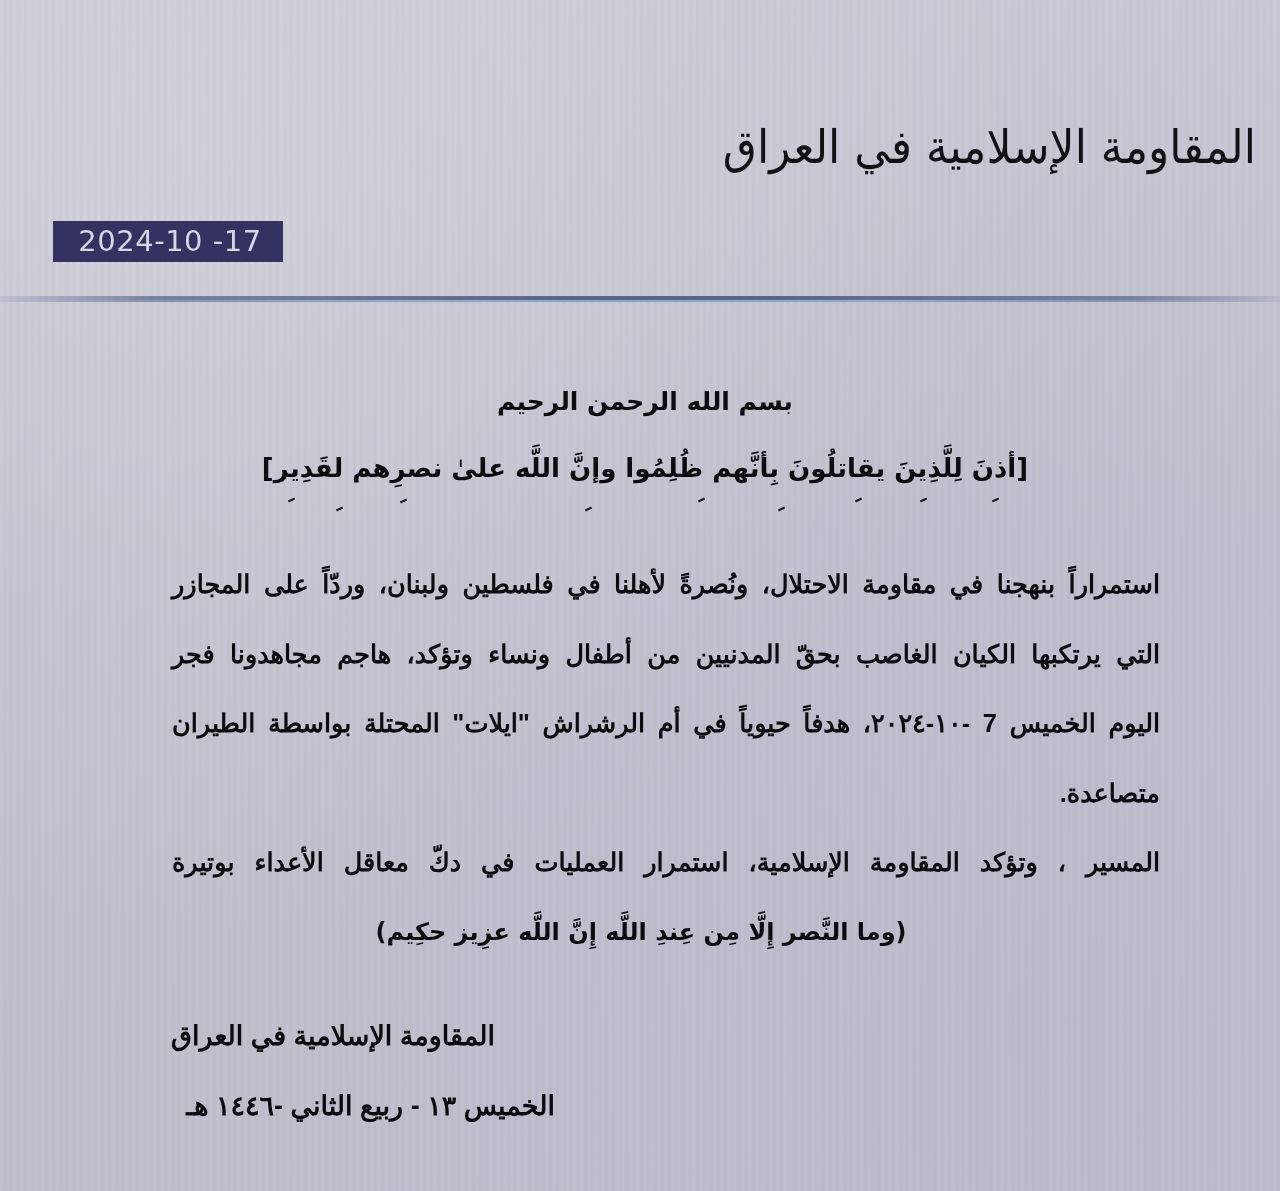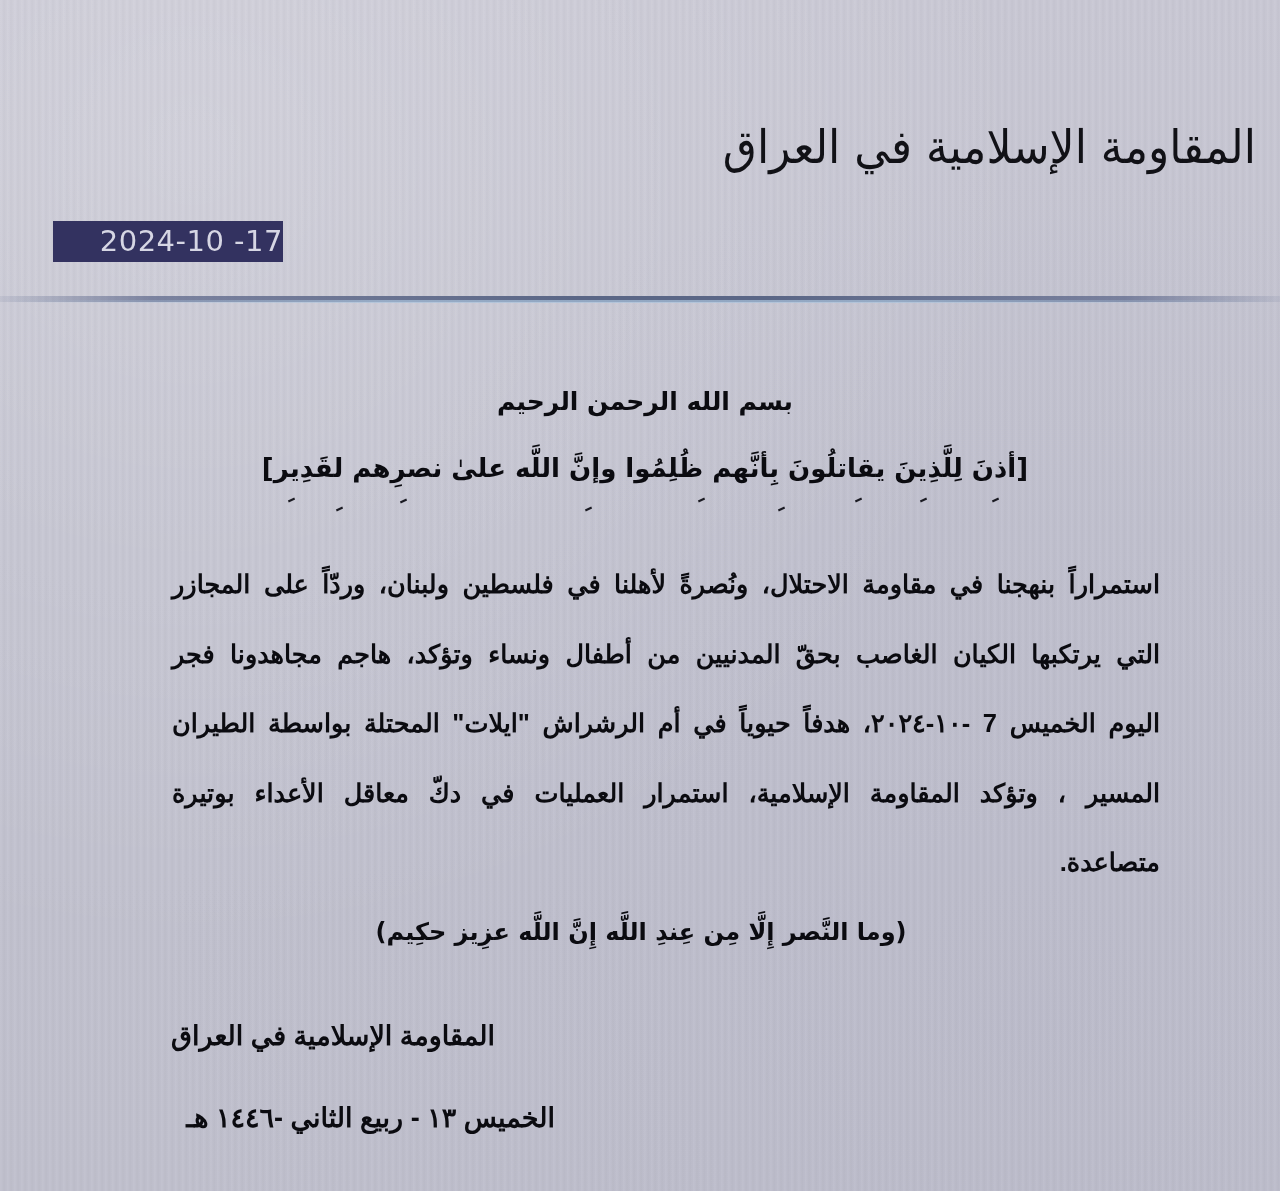--- a/index.html
+++ b/index.html
@@ -46,21 +46,21 @@
       position: absolute;
       left: 53px;
       top: 221px;
       width: 230px;
       height: 41px;
       background: #333260;
       color: #d6d6e4;
       font-family: "DejaVu Sans", sans-serif;
       font-size: 29px;
       line-height: 41px;
-      text-align: right;
+      text-align: center;
       letter-spacing: 0.5px;
       box-sizing: border-box;
       padding-left: 4px;
     }
 
     
     .separator {
       position: absolute;
       left: 0;
       top: 296px;
@@ -182,21 +182,20 @@
       top: 1014px;
       width: 435px;
       font-size: 27px;
       line-height: 44px;
     }
     .signature.hijri {
       top: 1084px;
       width: 495px;
       font-size: 27px;
       line-height: 44px;
-      margin-top: 12px;
     }
   </style>
 </head>
 <body>
 
 <div>
 
   <div class="logo">المقاومة الإسلامية في العراق</div>
 
   <div class="date-badge">2024-10 -17</div>
@@ -215,22 +214,22 @@
     <span style="left: 498px; top: 11px;"></span>
     <span style="left: 575px; top: 2px;"></span>
     <span style="left: 640px; top: 2px;"></span>
     <span style="left: 712px; top: 2px;"></span>
   </div>
 
   <div class="body-text">
     <span class="body-line">استمراراً بنهجنا في مقاومة الاحتلال، ونُصرةً لأهلنا في فلسطين ولبنان، وردّاً على المجازر</span>
     <span class="body-line">التي يرتكبها الكيان الغاصب بحقّ المدنيين من أطفال ونساء وتؤكد، هاجم مجاهدونا فجر</span>
     <span class="body-line">اليوم الخميس 7 -١٠-٢٠٢٤، هدفاً حيوياً في أم الرشراش "ايلات" المحتلة بواسطة الطيران</span>
+    <span class="body-line last">متصاعدة.</span>
     <span class="body-line">المسير ، وتؤكد المقاومة الإسلامية، استمرار العمليات في دكّ معاقل الأعداء بوتيرة</span>
-    <span class="body-line last">متصاعدة.</span>
   </div>
 
   <div class="closing-verse">(وما النَّصر إِلَّا مِن عِندِ اللَّه  إِنَّ اللَّه عزِيز حكِيم)</div>
 
   <div class="signature org">المقاومة الإسلامية في العراق</div>
   <div class="signature hijri">الخميس ١٣ - ربيع الثاني -١٤٤٦ هـ</div>
 
 </div>
 
 </body></html>

